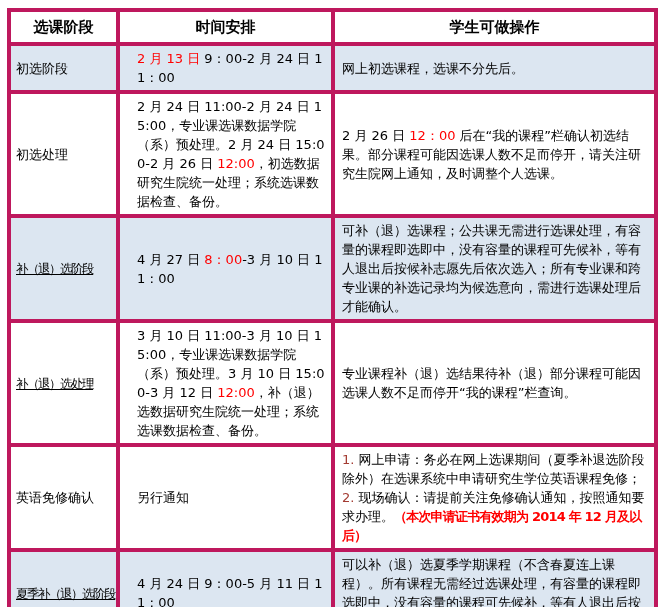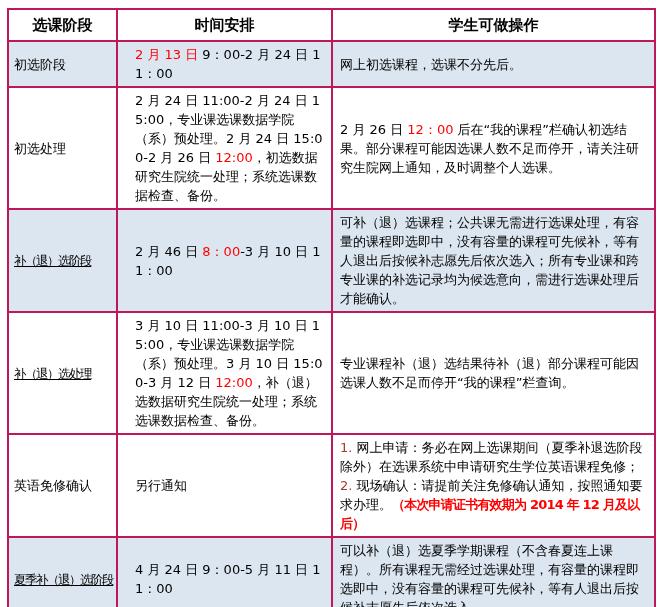--- a/index.html
+++ b/index.html
@@ -4,21 +4,21 @@
 <style>
   html,body{margin:0;padding:0;background:#fff;}
   body{width:662px;height:607px;font-family:"DejaVu Sans","Liberation Sans",sans-serif;}
   .stage{position:relative;width:662px;height:607px;background:#ffffff;overflow:hidden;}
   table.schedule{
     position:absolute;left:7px;top:8px;width:647px;
     border-collapse:collapse;table-layout:fixed;
     border:2px solid #000;
   }
   th,td{
-    border:2px solid #be185d;
+    border:4px solid #be185d;
     color:#000;
     font-size:13px;line-height:19px;
     padding:3px 6px;
     vertical-align:middle;
     word-break:break-all;
     overflow:hidden;
   }
   thead th{
     font-size:15px;font-weight:bold;text-align:center;
     height:26px;background:#ffffff;padding:2px 4px;
@@ -67,21 +67,21 @@
           <td class="time"><span class="seg-red">2 月 13 日</span><span class="seg-n"> 9：00-2 月 24 日 11：00</span></td>
           <td class="action"><span class="seg-n">网上初选课程，选课不分先后。</span></td>
         </tr>
         <tr>
           <td class="phase">初选处理</td>
           <td class="time"><span class="seg-n">2 月 24 日 11:00-2 月 24 日 15:00，专业课选课数据学院（系）预处理。2 月 24 日 15:00-2 月 26 日 </span><span class="seg-red">12:00</span><span class="seg-n">，初选数据研究生院统一处理；系统选课数据检查、备份。</span></td>
           <td class="action"><span class="seg-n">2 月 26 日 </span><span class="seg-red">12：00</span><span class="seg-n"> 后在“我的课程”栏确认初选结果。部分课程可能因选课人数不足而停开，请关注研究生院网上通知，及时调整个人选课。</span></td>
         </tr>
         <tr class="shaded">
           <td class="phase tight">补（退）选阶段</td>
-          <td class="time"><span class="seg-n">2 月 46 日 </span><span class="seg-red">8：00</span><span class="seg-n">-3 月 10 日 11：00</span></td>
+          <td class="time"><span class="seg-n">4 月 27 日 </span><span class="seg-red">8：00</span><span class="seg-n">-3 月 10 日 11：00</span></td>
           <td class="action"><span class="seg-n">可补（退）选课程；公共课无需进行选课处理，有容量的课程即选即中，没有容量的课程可先候补，等有人退出后按候补志愿先后依次选入；所有专业课和跨专业课的补选记录均为候选意向，需进行选课处理后才能确认。</span></td>
         </tr>
         <tr>
           <td class="phase tight">补（退）选处理</td>
           <td class="time"><span class="seg-n">3 月 10 日 11:00-3 月 10 日 15:00，专业课选课数据学院（系）预处理。3 月 10 日 15:00-3 月 12 日 </span><span class="seg-red">12:00</span><span class="seg-n">，补（退）选数据研究生院统一处理；系统选课数据检查、备份。</span></td>
           <td class="action"><span class="seg-n">专业课程补（退）选结果待补（退）部分课程可能因选课人数不足而停开“我的课程”栏查询。</span></td>
         </tr>
         <tr>
           <td class="phase">英语免修确认</td>
           <td class="time"><span class="seg-n">另行通知</span></td>

